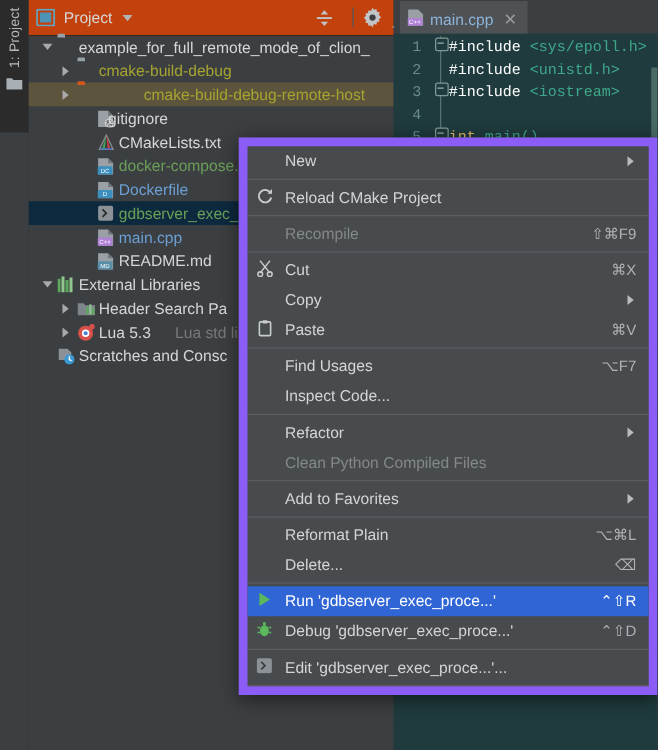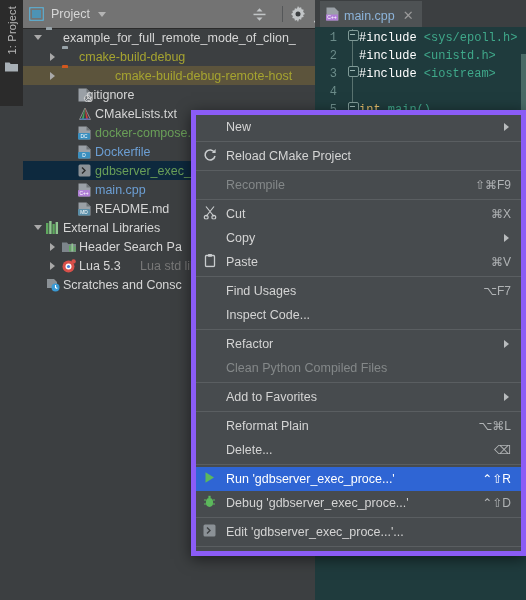--- a/index.html
+++ b/index.html
@@ -44,21 +44,21 @@
 
   
   #project-panel {
     position: absolute; left: 23px; top: 0;
     width: 292px; height: 600px;
     background: #3c3f41;
   }
   #panel-header {
     position: relative;
     height: 28px;
-    background: #737373;
+    background: #c2410c;
     border-bottom: 1px solid #2b2b2b;
     display: flex; align-items: center;
   }
   #panel-header .title {
     font-size: 12.5px; color: #d6d6d6;
     margin-left: 28px;
   }
   #panel-header .caret {
     margin-left: 8px;
     width: 0; height: 0;
@@ -172,21 +172,21 @@
   #editor-scrollbar {
     position: absolute; right: 0; top: 27px;
     width: 5px; height: 120px; background: #4a6a66;
   }
 
   
   #context-menu {
     position: absolute; left: 191px; top: 110px;
     width: 335px; height: 446px;
     background: #474b4e;
-    border: 5px solid #8b5cf6;
+    border: 7px solid #8b5cf6;
     box-shadow: 0 3px 14px rgba(0,0,0,.55);
     box-sizing: border-box;
     overflow: hidden;
   }
   .mi {
     position: relative;
     height: 24px;
     display: flex; align-items: center;
     font-size: 12.5px;
     color: #d4d4d4;

